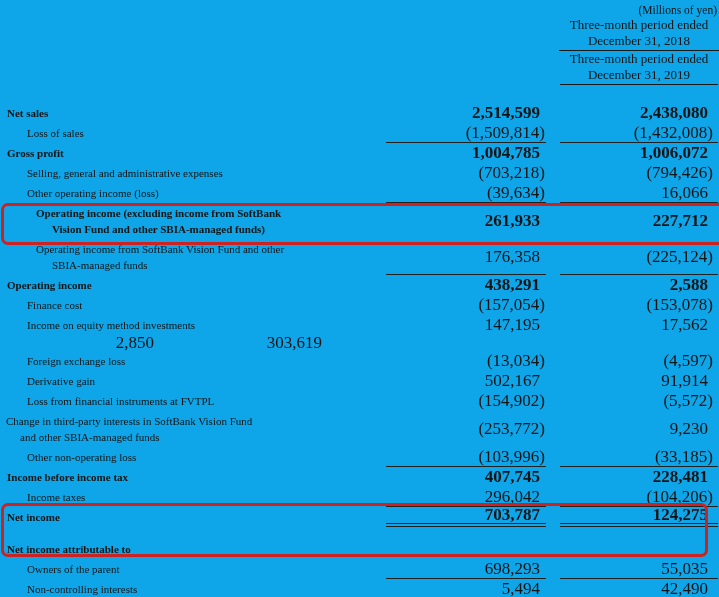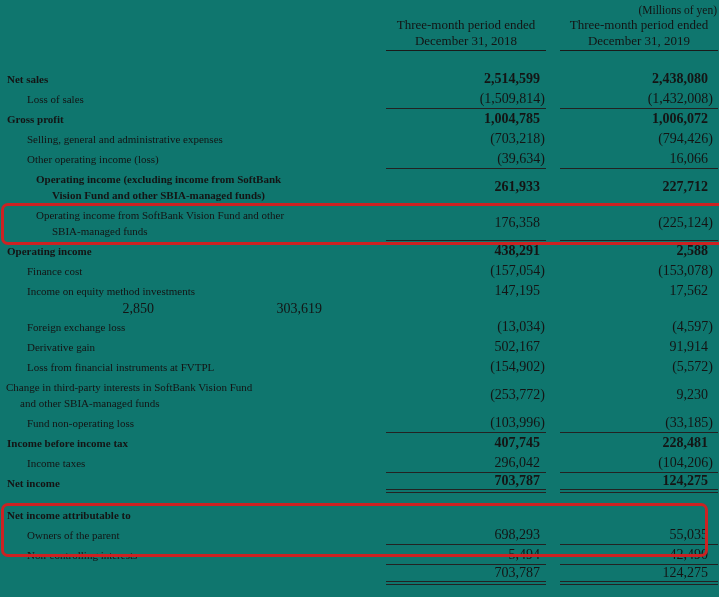--- a/index.html
+++ b/index.html
@@ -1,37 +1,37 @@
 <!DOCTYPE html>
 <html><head>
 <meta charset="utf-8">
 <style>
   html, body { margin: 0; padding: 0; background: #ffffff; }
 
   .doc {
     position: relative;
     width: 719px;
     height: 597px;
-    background: #0f766e;
+    background: #0ea5e9;
     color: #141414;
     font-family: "Liberation Serif", "DejaVu Serif", serif;
     overflow: hidden;
     box-sizing: border-box;
   }
   .doc * { box-sizing: border-box; }
 
   .units-note {
     padding: 4px 2px 0 0;
     text-align: right;
     font-size: 11.5px;
     line-height: 13px;
     height: 17px;
   }
 
-  .col-headers { display: flex; align-items: flex-end; }
+  .col-headers { display: flex; align-items: flex-end; flex-direction: column; }
   .col-headers .spacer { flex: 1; }
   .col-head {
     font-size: 13px;
     line-height: 15.5px;
     text-align: center;
     border-bottom: 1.5px solid #1a1a1a;
     padding-bottom: 2px;
   }
   .col-head.c1 { width: 160px; }
   .col-head.c2 { width: 158px; margin-left: 14px; margin-right: 1px; }
@@ -47,21 +47,21 @@
     line-height: 16px;
     padding: 2px 0 2px 7px;
     white-space: pre-line;
   }
   .lbl.ind-1 { padding-left: 27px; }
   .lbl.ind-2 { padding-left: 52px; text-indent: -16px; }
   .lbl.ind-3 { padding-left: 20px; text-indent: -14px; }
   .lbl.bold  { font-weight: bold; }
 
   .val {
-    font-size: 14px;
+    font-size: 17px;
     line-height: 16px;
     display: flex;
     align-items: center;
     justify-content: flex-end;
   }
   .val.v1 { width: 160px; padding-right: 6px; }
   .val.v2 { width: 158px; margin-left: 14px; margin-right: 1px; padding-right: 10px; }
   .val.v1.neg { padding-right: 1px; }
   .val.v2.neg { padding-right: 5px; }
   .val.rule-single { border-bottom: 1.6px solid #222222; }
@@ -167,21 +167,21 @@
         <div class="val v1 neg">(154,902)</div>
         <div class="val v2 neg">(5,572)</div>
       </div>
       <div class="row">
         <div class="lbl ind-3">Change in third-party interests in SoftBank Vision Fund
 and other SBIA-managed funds</div>
         <div class="val v1 neg">(253,772)</div>
         <div class="val v2">9,230</div>
       </div>
       <div class="row">
-        <div class="lbl ind-1">Fund non-operating loss</div>
+        <div class="lbl ind-1">Other non-operating loss</div>
         <div class="val v1 rule-single neg">(103,996)</div>
         <div class="val v2 rule-single neg">(33,185)</div>
       </div>
       <div class="row">
         <div class="lbl ind-0 bold">Income before income tax</div>
         <div class="val v1 bold">407,745</div>
         <div class="val v2 bold">228,481</div>
       </div>
       <div class="row">
         <div class="lbl ind-1">Income taxes</div>

